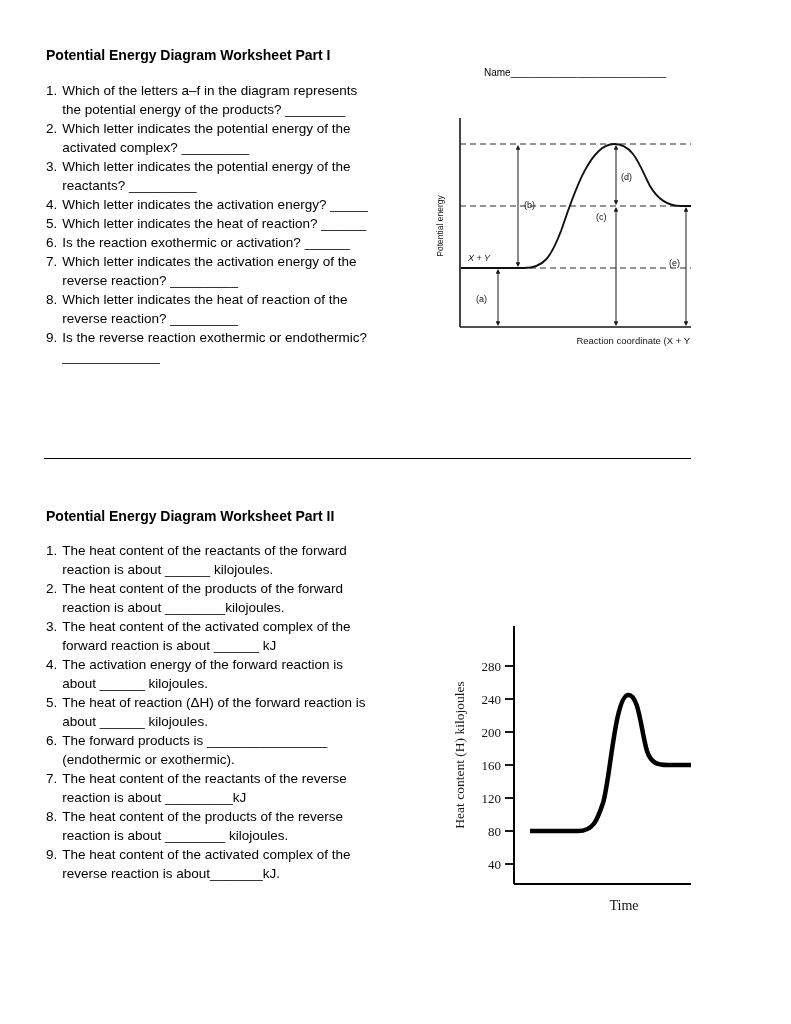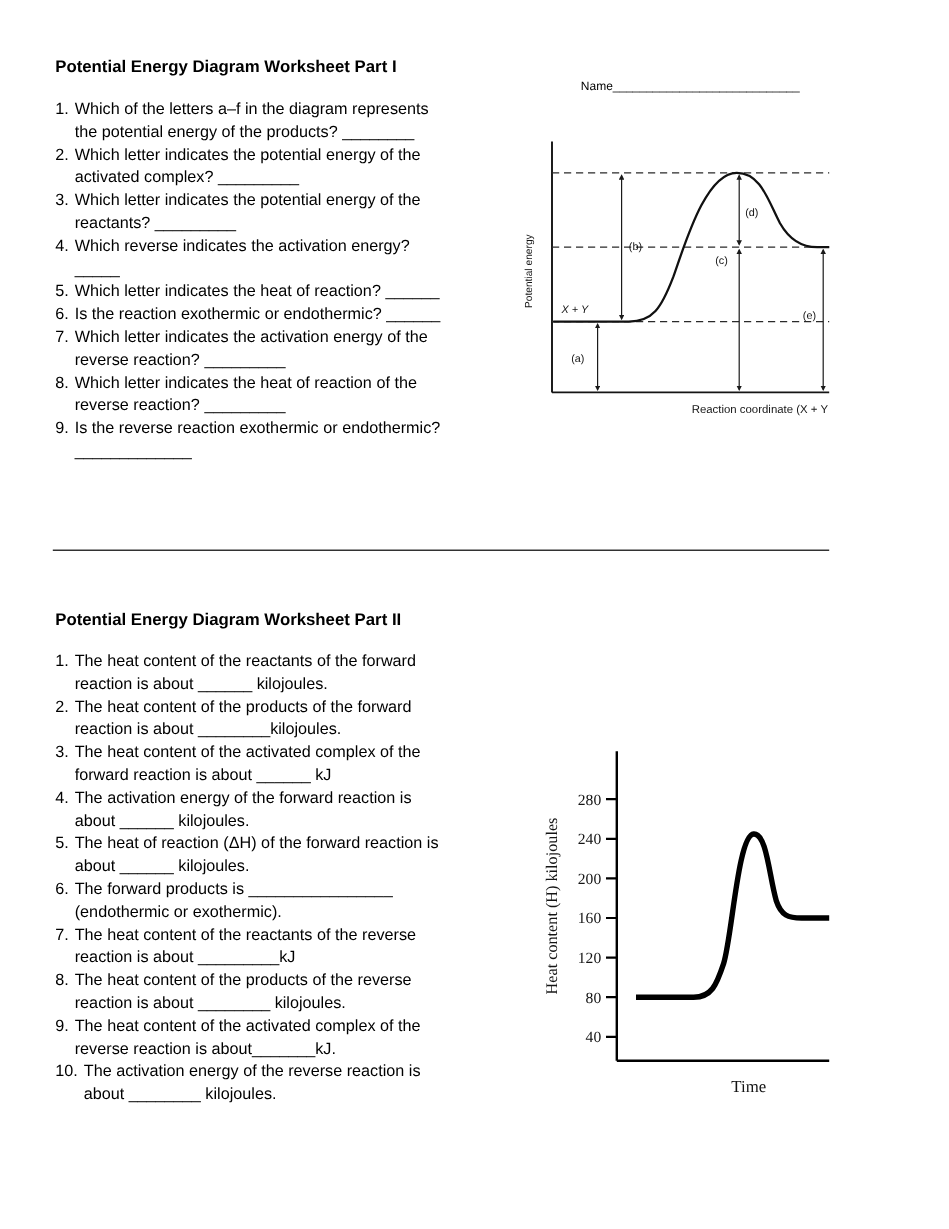--- a/index.html
+++ b/index.html
@@ -41,29 +41,29 @@
     <div class="q">
         <span class="qnum">2.</span>
         <span class="qtext">Which letter indicates the potential energy of the activated complex? _________</span>
       </div>
     <div class="q">
         <span class="qnum">3.</span>
         <span class="qtext">Which letter indicates the potential energy of the reactants? _________</span>
       </div>
     <div class="q">
         <span class="qnum">4.</span>
-        <span class="qtext">Which reverse indicates the activation energy? _____</span>
+        <span class="qtext">Which letter indicates the activation energy? _____</span>
       </div>
     <div class="q">
         <span class="qnum">5.</span>
         <span class="qtext">Which letter indicates the heat of reaction? ______</span>
       </div>
     <div class="q">
         <span class="qnum">6.</span>
-        <span class="qtext">Is the reaction exothermic or endothermic? ______</span>
+        <span class="qtext">Is the reaction exothermic or activation? ______</span>
       </div>
     <div class="q">
         <span class="qnum">7.</span>
         <span class="qtext">Which letter indicates the activation energy of the reverse reaction? _________</span>
       </div>
     <div class="q">
         <span class="qnum">8.</span>
         <span class="qtext">Which letter indicates the heat of reaction of the reverse reaction? _________</span>
       </div>
     <div class="q">
@@ -145,24 +145,20 @@
         <span class="qtext">The heat content of the reactants of the reverse reaction is about _________kJ</span>
       </div>
     <div class="q">
         <span class="qnum">8.</span>
         <span class="qtext">The heat content of the products of the reverse reaction is about ________ kilojoules.</span>
       </div>
     <div class="q">
         <span class="qnum">9.</span>
         <span class="qtext">The heat content of the activated complex of the reverse reaction is about_______kJ.</span>
       </div>
-    <div class="q">
-        <span class="qnum">10.</span>
-        <span class="qtext">The activation energy of the reverse reaction is about ________ kilojoules.</span>
-      </div>
   </div>
 
 
   <div class="abs" style="left:442px; top:612px; width:300px; height:312px;">
     <svg viewBox="0 0 300 312" width="300" height="312">
 
       <line x1="72" y1="14" x2="72" y2="272" stroke="#000" stroke-width="2"></line>
       <line x1="72" y1="272" x2="292" y2="272" stroke="#000" stroke-width="2"></line>
 
       <line x1="63" y1="54" x2="72" y2="54" stroke="#000" stroke-width="1.8"></line>

